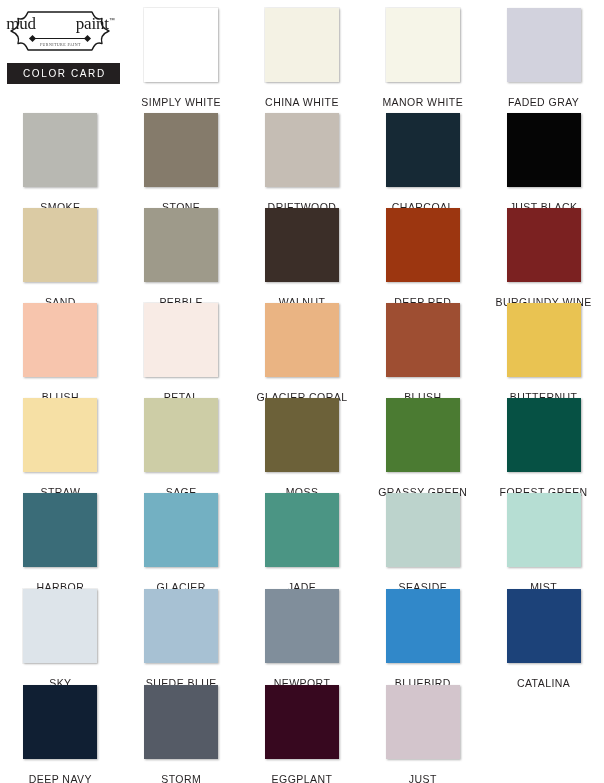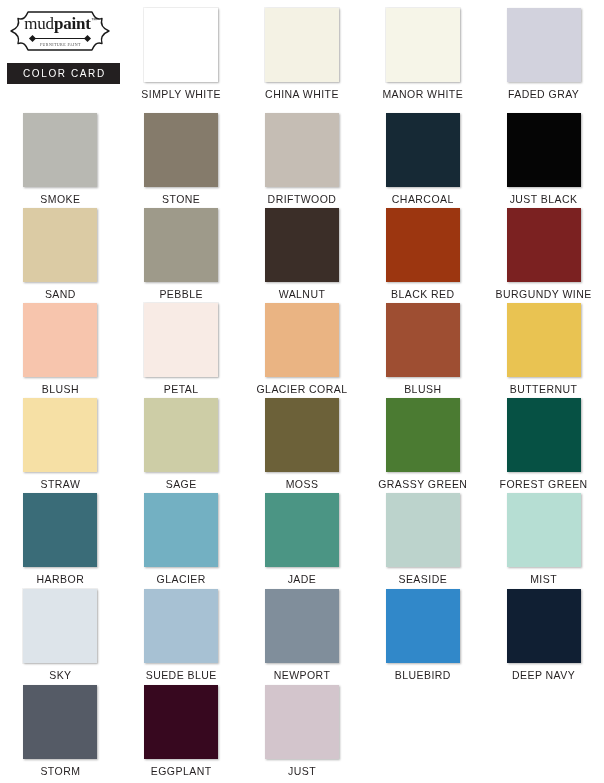--- a/index.html
+++ b/index.html
@@ -41,21 +41,21 @@
   .swatch {
     width: 74px;
     height: 74px;
     margin-top: 8px;
     box-shadow: 1px 1px 2px rgba(0,0,0,0.30);
   }
   .swatch.light-edge {
     box-shadow: 0 0 0 1px rgba(0,0,0,0.05), 1px 1px 2px rgba(0,0,0,0.28);
   }
   .label {
-    margin-top: 6px;
+    margin-top: 14px;
     font-size: 10.5px;
     letter-spacing: 0.45px;
     color: #231f20;
     text-align: center;
     white-space: nowrap;
     line-height: 12px;
     font-family: "Liberation Sans", sans-serif;
   }
 
   
@@ -86,21 +86,21 @@
     line-height: 1;
   }
   .wordmark {
     font-family: "Liberation Serif", serif;
     font-size: 17px;
     color: #1a1a1a;
     letter-spacing: -0.2px;
     position: relative;
     display: inline-block;
   }
-  .wordmark .bold { font-weight: bold; }
+  .wordmark .bold { font-weight: normal; padding-left: 40px; }
   .tm {
     font-size: 6px;
     vertical-align: super;
     font-family: "Liberation Sans", sans-serif;
   }
   .rule {
     margin: 3px auto 0;
     width: 62px;
     height: 7px;
     position: relative;
@@ -235,21 +235,21 @@
       <div class="cell">
         <div class="swatch-wrap">
           <div class="swatch" title="WALNUT" style="background: rgb(59, 46, 40);"></div>
         </div>
         <div class="label">WALNUT</div>
       </div>
       <div class="cell">
         <div class="swatch-wrap">
           <div class="swatch" title="AGED RED" style="background: rgb(156, 54, 16);"></div>
         </div>
-        <div class="label">BLACK RED</div>
+        <div class="label">DEEP RED</div>
       </div>
       <div class="cell">
         <div class="swatch-wrap">
           <div class="swatch" title="BURGUNDY WINE" style="background: rgb(123, 33, 33);"></div>
         </div>
         <div class="label">BURGUNDY WINE</div>
       </div>
       <div class="cell">
         <div class="swatch-wrap">
           <div class="swatch" title="BLUSH" style="background: rgb(247, 197, 173);"></div>
@@ -356,20 +356,26 @@
         <div class="swatch-wrap">
           <div class="swatch" title="NEWPORT" style="background: rgb(128, 142, 155);"></div>
         </div>
         <div class="label">NEWPORT</div>
       </div>
       <div class="cell">
         <div class="swatch-wrap">
           <div class="swatch" title="BLUEBIRD" style="background: rgb(49, 136, 201);"></div>
         </div>
         <div class="label">BLUEBIRD</div>
+      </div>
+      <div class="cell">
+        <div class="swatch-wrap">
+          <div class="swatch" title="CATALINA" style="background: rgb(28, 66, 121);"></div>
+        </div>
+        <div class="label">CATALINA</div>
       </div>
       <div class="cell">
         <div class="swatch-wrap">
           <div class="swatch" title="DEEP NAVY" style="background: rgb(16, 31, 51);"></div>
         </div>
         <div class="label">DEEP NAVY</div>
       </div>
       <div class="cell">
         <div class="swatch-wrap">
           <div class="swatch" title="STORM" style="background: rgb(85, 91, 102);"></div>

